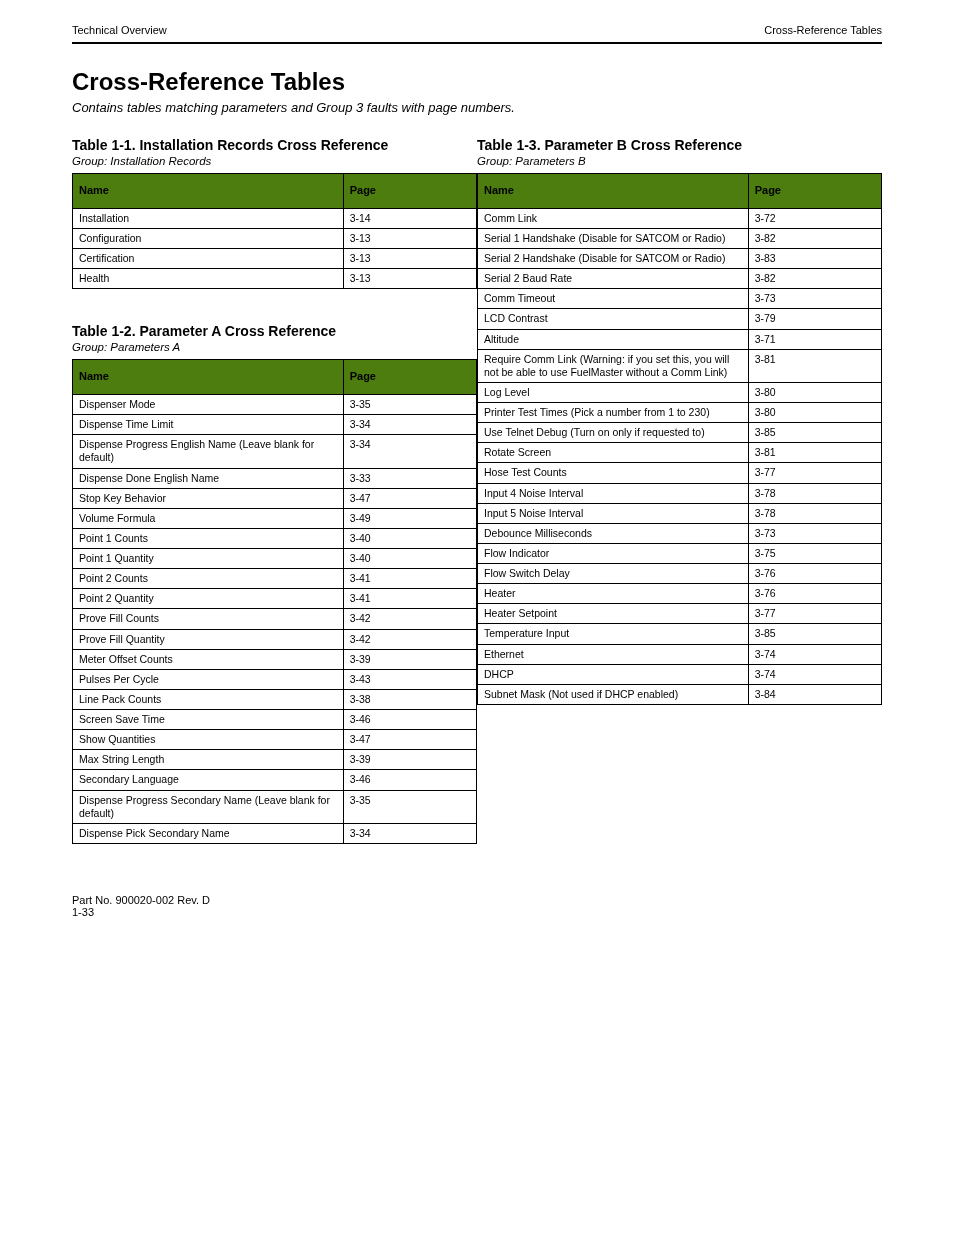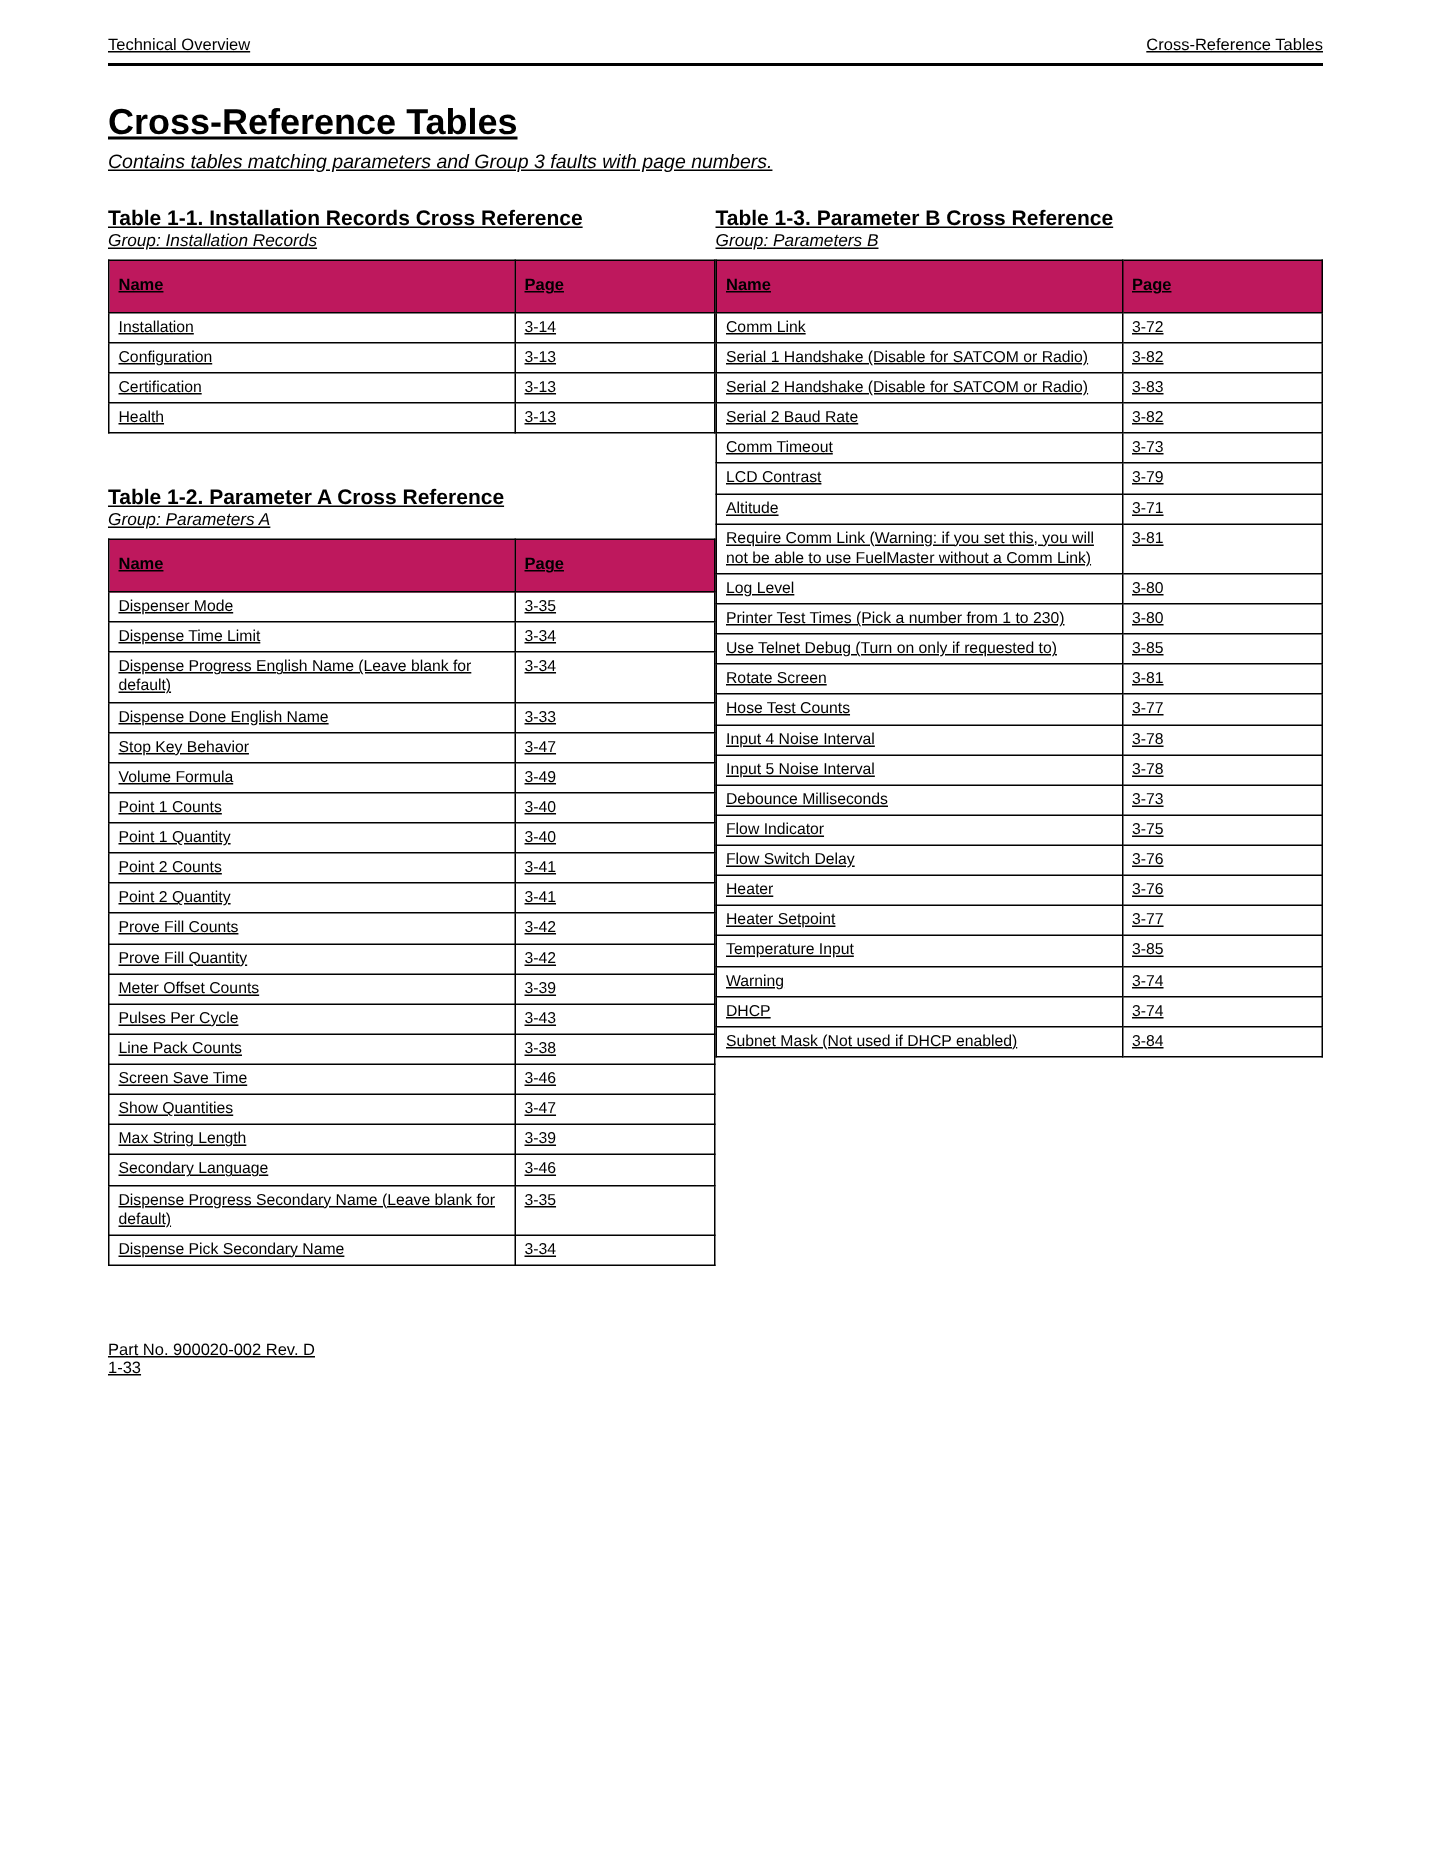--- a/index.html
+++ b/index.html
@@ -6,21 +6,20 @@
   body {
     margin: 0;
     padding: 0;
     font-family: Arial, Helvetica, sans-serif;
     background: #fff;
     color: #000;
     width: 954px;
   }
   .page {
     padding: 24px 72px 40px 72px;
-    text-decoration: underline;
   }
   .running-head {
     font-size: 11px;
     display: flex;
     justify-content: space-between;
     margin-bottom: 6px;
   }
   .rule {
     border: none;
     border-top: 2.5px solid #000;
@@ -58,21 +57,21 @@
   }
   th, td {
     border: 1px solid #000;
     font-size: 10.5px;
     padding: 3px 6px;
     vertical-align: top;
     text-align: left;
     line-height: 1.25;
   }
   th {
-    background: #be185d;
+    background: #4d7c0f;
     font-weight: bold;
     font-size: 11px;
     padding-top: 10px;
     padding-bottom: 10px;
   }
   col.c-name { width: 67%; }
   col.c-page { width: 33%; }
   .spacer { height: 34px; }
 </style>
 </head>
@@ -323,21 +322,21 @@
               </tr>
               <tr>
                 <td>Heater Setpoint</td>
                 <td>3-77</td>
               </tr>
               <tr>
                 <td>Temperature Input</td>
                 <td>3-85</td>
               </tr>
               <tr>
-                <td>Warning</td>
+                <td>Ethernet</td>
                 <td>3-74</td>
               </tr>
               <tr>
                 <td>DHCP</td>
                 <td>3-74</td>
               </tr>
               <tr>
                 <td>Subnet Mask (Not used if DHCP enabled)</td>
                 <td>3-84</td>
               </tr>

